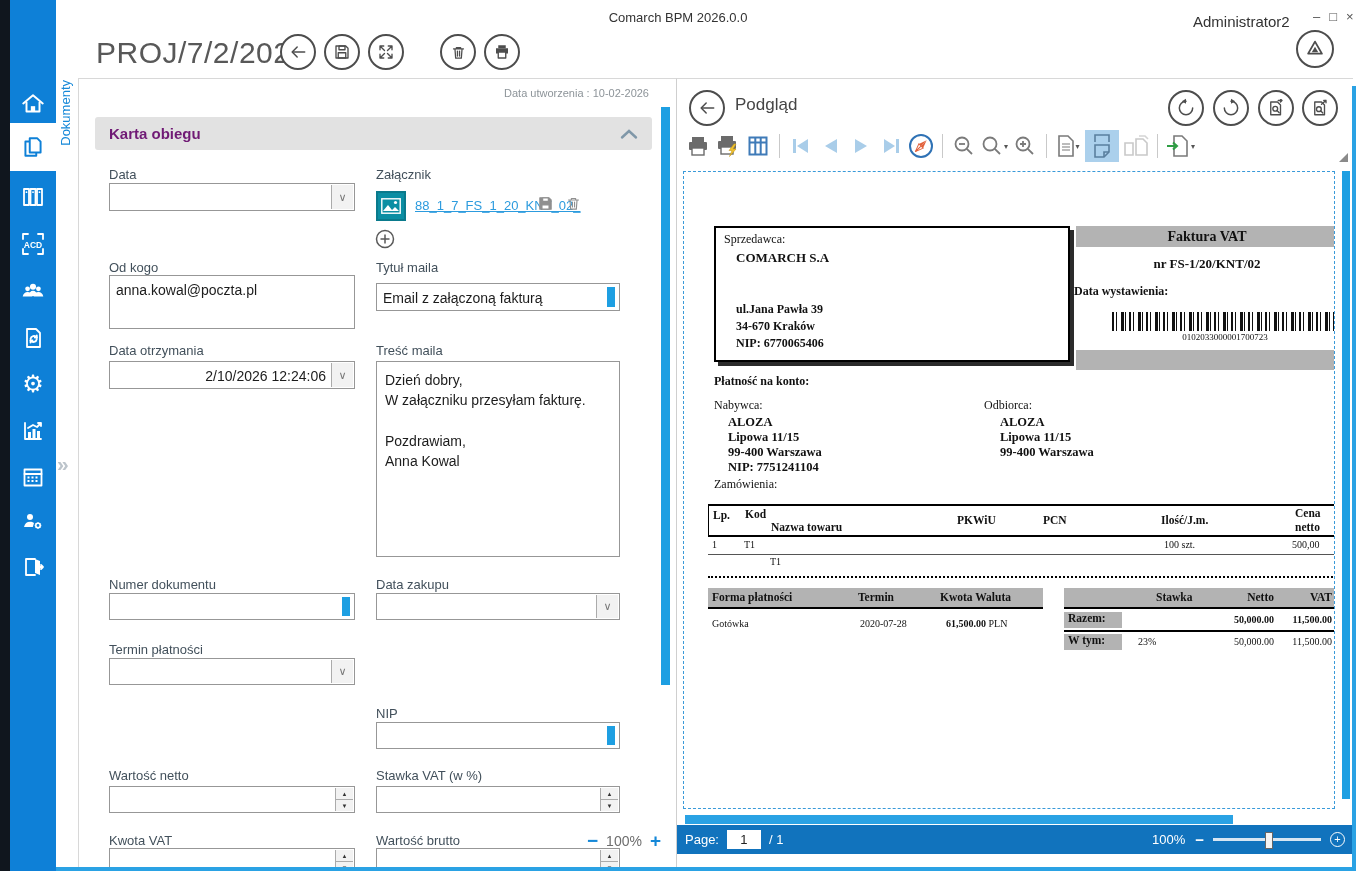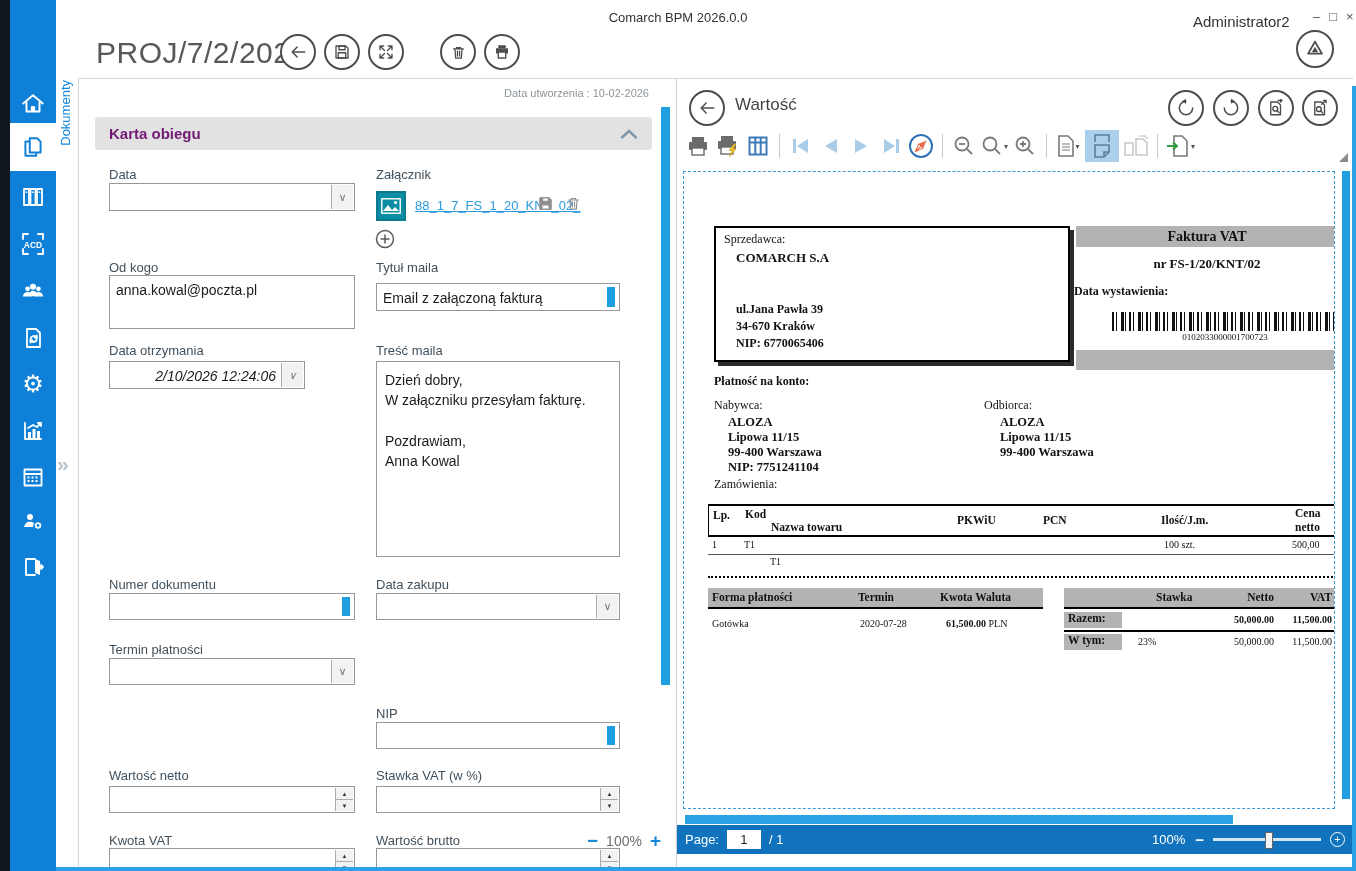--- a/index.html
+++ b/index.html
@@ -259,21 +259,21 @@
       <div class="val">anna.kowal@poczta.pl</div>
     </div>
 
     <div class="f" style="left:297px;top:181px;">Tytuł maila</div>
     <div class="box" style="left:297px;top:204px;width:244px;height:28px;">
       <div class="val">Email z załączoną fakturą</div>
       <div class="marker" style="right:4px;"></div>
     </div>
 
     <div class="f" style="left:30px;top:264px;">Data otrzymania</div>
-    <div class="box" style="left:30px;top:282px;width:196px;height:28px;font-style:italic;">
+    <div class="box" style="left:30px;top:282px;width:246px;height:28px;">
       <div class="val" style="text-align:right;padding-right:28px;">2/10/2026 12:24:06</div>
       <div class="combo-btn">
           <span>∨</span>
         </div>
     </div>
 
     <div class="f" style="left:297px;top:264px;">Treść maila</div>
     <div class="box" style="left:297px;top:282px;width:244px;height:196px;">
       <div class="val" style="padding:8px;">Dzień dobry,
 W załączniku przesyłam fakturę.
@@ -352,21 +352,21 @@
     <div class="abs scrollv"></div>
   </div>
 
   <div class="abs right-panel">
     <div class="circle-btn" style="left:12px;top:11px;">
       <svg width="20" height="20" viewBox="0 0 24 24">
           <path d="M20 12H6"></path>
           <path d="M11 6l-6 6 6 6"></path>
         </svg>
     </div>
-    <div class="abs pv-title">Wartość</div>
+    <div class="abs pv-title">Podgląd</div>
 
     <div class="circle-btn" style="left:491px;top:11px;">
       <svg width="20" height="20" viewBox="0 0 24 24" stroke-width="2.2">
           <path d="M12 4a8 8 0 1 0 8 8"></path>
           <path d="M12 1v6l-5-3z" fill="#4d4d4d" stroke="none"></path>
         </svg>
     </div>
     <div class="circle-btn" style="left:536px;top:11px;">
       <svg width="20" height="20" viewBox="0 0 24 24" stroke-width="2.2">
           <path d="M12 4a8 8 0 1 1-8 8"></path>

